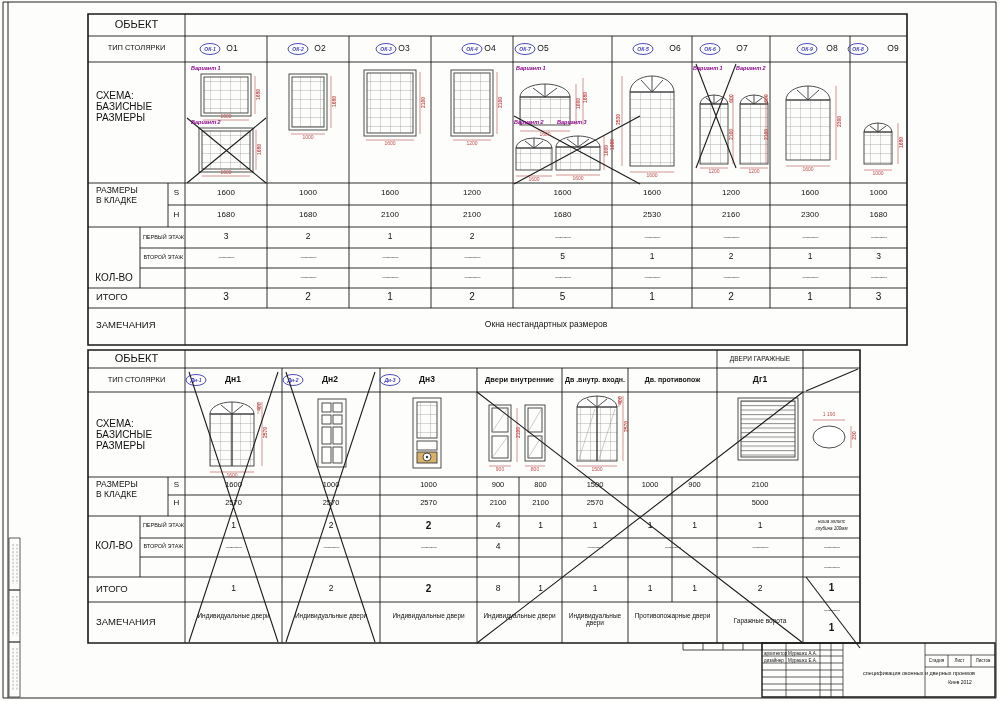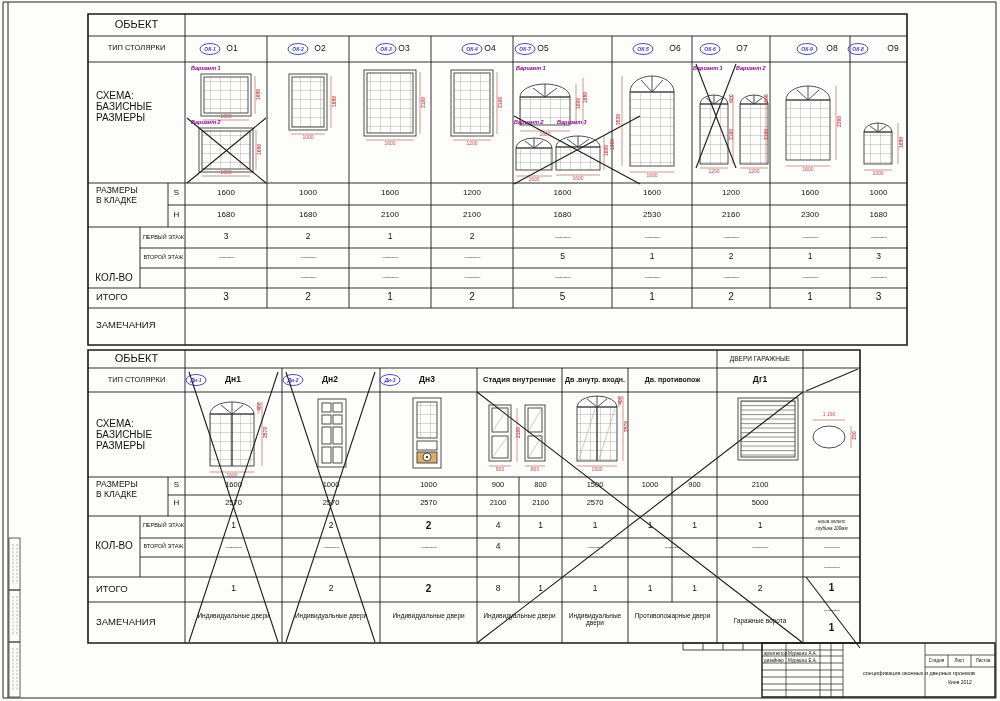--- a/index.html
+++ b/index.html
@@ -250,20 +250,21 @@
 <b class="t s9" style="left:267px;top:291px;width:82px">2</b>
 <b class="t s9" style="left:349px;top:291px;width:82px">1</b>
 <b class="t s9" style="left:431px;top:291px;width:82px">2</b>
 <b class="t s9" style="left:513px;top:291px;width:99px">5</b>
 <b class="t s9" style="left:612px;top:291px;width:80px">1</b>
 <b class="t s9" style="left:692px;top:291px;width:78px">2</b>
 <b class="t s9" style="left:770px;top:291px;width:80px">1</b>
 <b class="t s9" style="left:850px;top:291px;width:57px">3</b>
 
 <b class="t s95 l" style="left:96px;top:320px;width:85px">ЗАМЕЧАНИЯ</b>
+<b class="t s85" style="left:185px;top:320px;width:722px">Окна нестандартных размеров</b>
 
 <b class="pur" style="left:191px;top:66px;width:42px">Вариант 1</b>
 <b class="pur" style="left:191px;top:120px;width:42px">Вариант 2</b>
 <b class="t red" style="left:203px;top:114px;width:46px">1600</b>
 <b class="vd" style="left:243px;top:92px">1680</b>
 <b class="t red" style="left:202px;top:170px;width:48px">1600</b>
 <b class="vd" style="left:244px;top:147px">1680</b>
 <b class="t red" style="left:291px;top:135px;width:34px">1000</b>
 <b class="vd" style="left:319px;top:99px">1680</b>
 <b class="t red" style="left:366px;top:141px;width:48px">1600</b>
@@ -298,21 +299,21 @@
 <b class="t s11" style="left:88px;top:352px;width:97px">ОБЬЕКТ</b>
 <b class="t s65" style="left:717px;top:355px;width:86px">ДВЕРИ ГАРАЖНЫЕ</b>
 <b class="t s75" style="left:88px;top:376px;width:97px">ТИП СТОЛЯРКИ</b>
 
 <b class="bdg" style="left:184px;top:377.5px;width:24px">Дн-1</b>
 <b class="bdg" style="left:281px;top:377.5px;width:24px">Дн-2</b>
 <b class="bdg" style="left:378px;top:377.5px;width:24px">Дн-3</b>
 <b class="t s85 b" style="left:223px;top:375px;width:20px">Дн1</b>
 <b class="t s85 b" style="left:320px;top:375px;width:20px">Дн2</b>
 <b class="t s85 b" style="left:417px;top:375px;width:20px">Дн3</b>
-<b class="t s75 b" style="left:477px;top:376px;width:85px">Стадия внутренние</b>
+<b class="t s75 b" style="left:477px;top:376px;width:85px">Двери внутренние</b>
 <b class="t s7 b" style="left:562px;top:376px;width:66px">Дв .внутр. входн.</b>
 <b class="t s7 b" style="left:628px;top:376px;width:89px">Дв. противопож</b>
 <b class="t s85 b" style="left:717px;top:375px;width:86px">Дг1</b>
 
 <b class="t s9 l" style="left:96px;top:418px;width:80px">СХЕМА:
 БАЗИСНЫЕ
 РАЗМЕРЫ</b>
 <b class="t s85 l" style="left:96px;top:480px;width:70px">РАЗМЕРЫ
 В КЛАДКЕ</b>
 <b class="t" style="left:168px;top:481px;width:17px">S</b>

